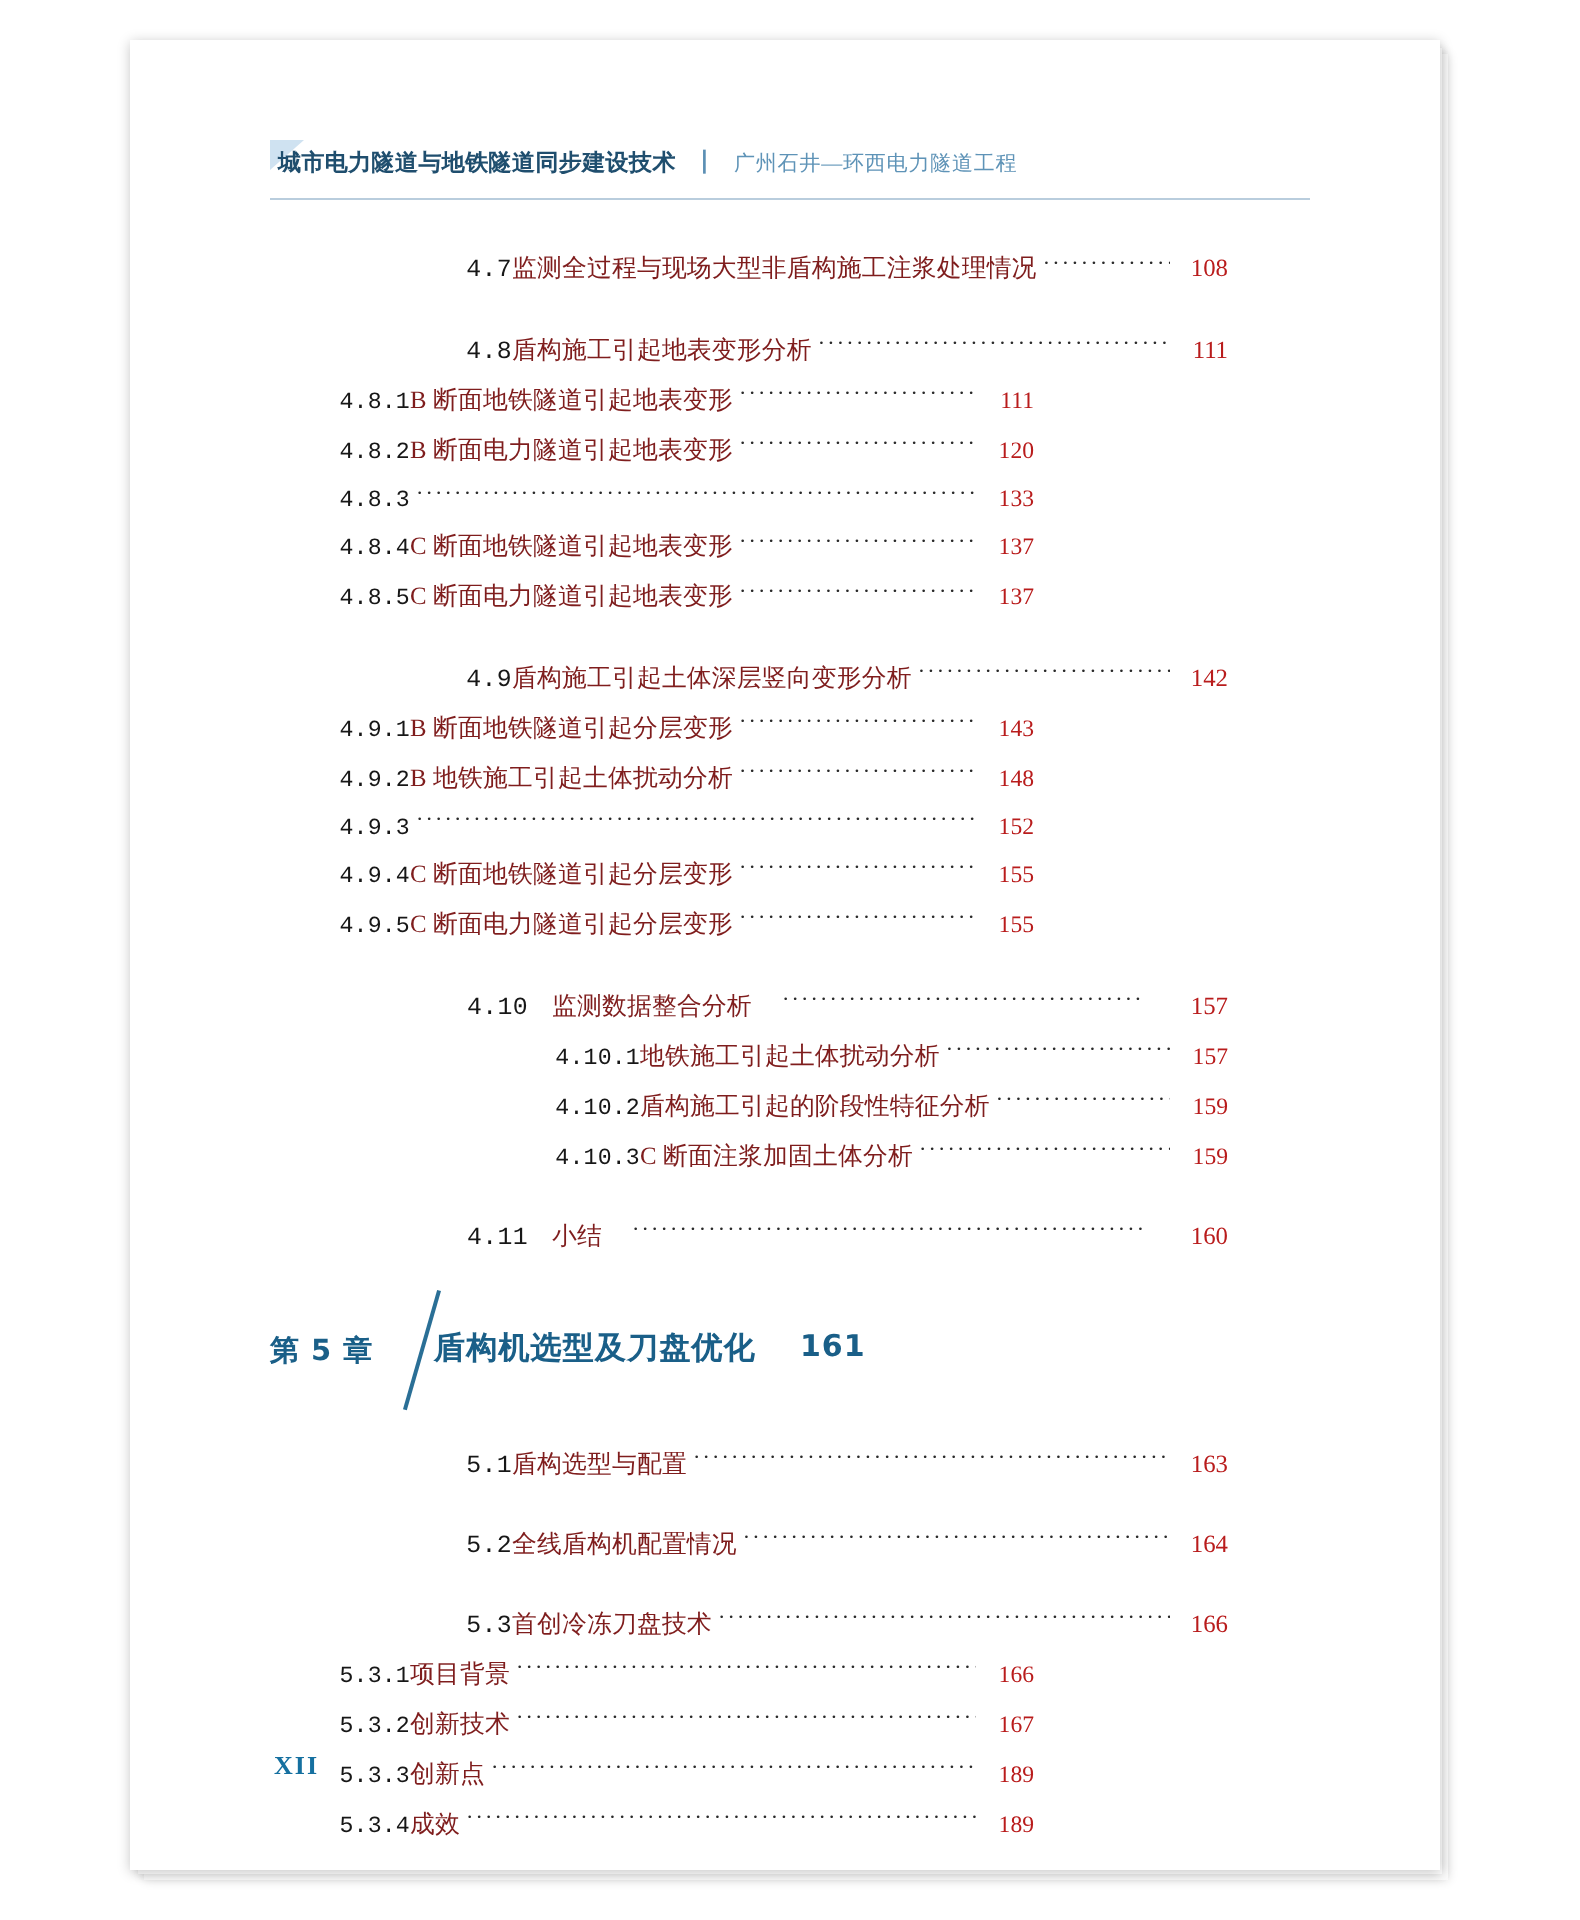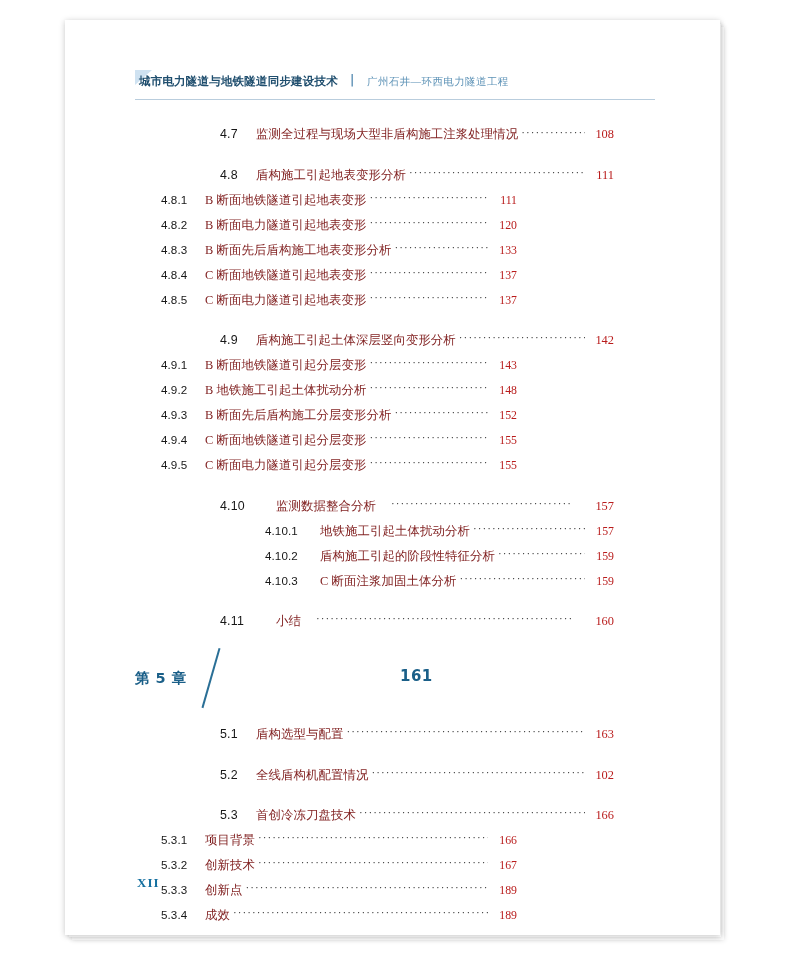--- a/index.html
+++ b/index.html
@@ -100,22 +100,23 @@
   }
   .row {
     display: flex;
     align-items: baseline;
     width: 394px;
     margin-left: 155px;
     white-space: nowrap;
   }
   .num {
     flex: 0 0 auto;
-    font-family: Liberation Sans, sans-serif;
+    font-family: Liberation Mono, monospace;
     color: #171717;
+    text-align: right;
   }
   .title {
     flex: 0 0 auto;
     color: #7f1d1d;
   }
   .leader {
     flex: 1 1 auto;
     overflow: hidden;
     position: relative;
     height: 1em;
@@ -272,21 +273,20 @@
           <div class="gap-sm"></div>
           <div class="row lvl2">
             <span class="num">4.8.2</span>
             <span class="title">B 断面电力隧道引起地表变形</span>
             <span class="leader"></span>
             <span class="pg">120</span>
           </div>
           <div class="gap-sm"></div>
           <div class="row lvl2">
             <span class="num">4.8.3</span>
-            <span class="title">B 断面先后盾构施工地表变形分析</span>
             <span class="leader"></span>
             <span class="pg">133</span>
           </div>
           <div class="gap-sm"></div>
           <div class="row lvl2">
             <span class="num">4.8.4</span>
             <span class="title">C 断面地铁隧道引起地表变形</span>
             <span class="leader"></span>
             <span class="pg">137</span>
           </div>
@@ -314,21 +314,20 @@
           <div class="gap-sm"></div>
           <div class="row lvl2">
             <span class="num">4.9.2</span>
             <span class="title">B 地铁施工引起土体扰动分析</span>
             <span class="leader"></span>
             <span class="pg">148</span>
           </div>
           <div class="gap-sm"></div>
           <div class="row lvl2">
             <span class="num">4.9.3</span>
-            <span class="title">B 断面先后盾构施工分层变形分析</span>
             <span class="leader"></span>
             <span class="pg">152</span>
           </div>
           <div class="gap-sm"></div>
           <div class="row lvl2">
             <span class="num">4.9.4</span>
             <span class="title">C 断面地铁隧道引起分层变形</span>
             <span class="leader"></span>
             <span class="pg">155</span>
           </div>
@@ -374,36 +373,37 @@
             <span class="leader"></span>
             <span class="pg">160</span>
           </div>
         </div>
 
       <div class="chapter">
         <div class="chap-label">第 5 章</div>
         <div class="chap-slash">
             <i></i>
           </div>
+        <div class="chap-title">盾构机选型及刀盘优化</div>
         <div class="chap-page">161</div>
       </div>
 
       <div id="toc-part2">
           <div class="row lvl1">
             <span class="num">5.1</span>
             <span class="title">盾构选型与配置</span>
             <span class="leader"></span>
             <span class="pg">163</span>
           </div>
           <div class="gap-lg"></div>
           <div class="row lvl1">
             <span class="num">5.2</span>
             <span class="title">全线盾构机配置情况</span>
             <span class="leader"></span>
-            <span class="pg">102</span>
+            <span class="pg">164</span>
           </div>
           <div class="gap-lg"></div>
           <div class="row lvl1">
             <span class="num">5.3</span>
             <span class="title">首创冷冻刀盘技术</span>
             <span class="leader"></span>
             <span class="pg">166</span>
           </div>
           <div class="gap-sm"></div>
           <div class="row lvl2">

